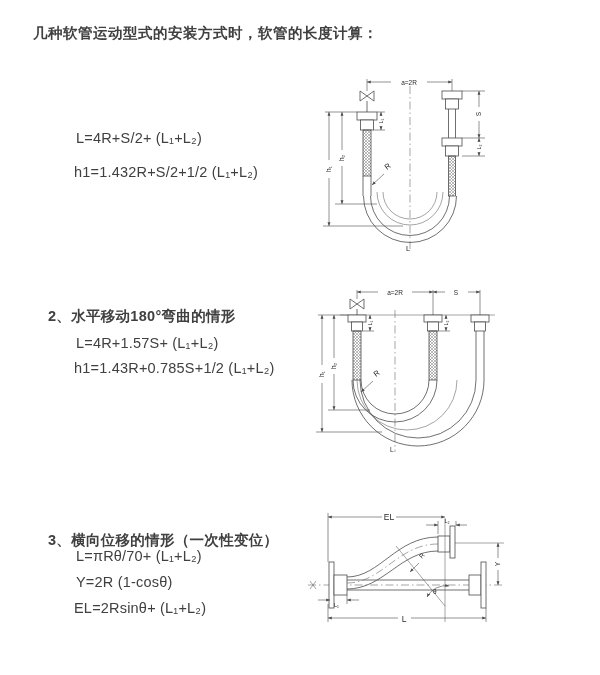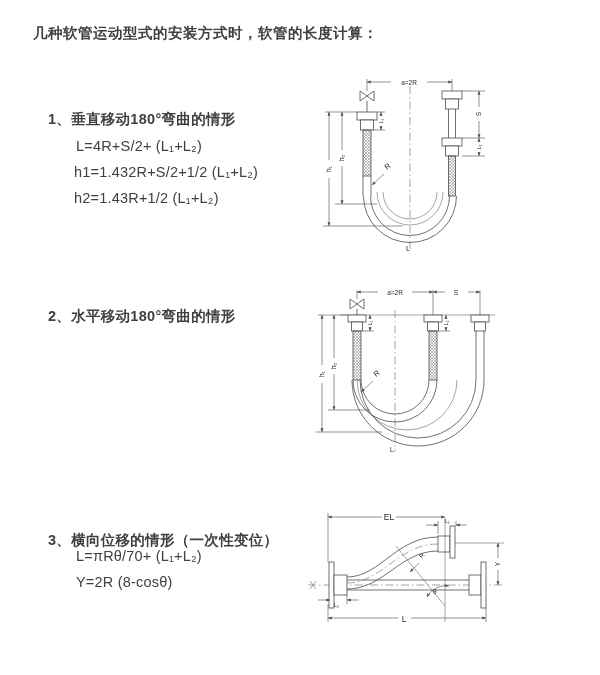--- a/index.html
+++ b/index.html
@@ -6,21 +6,21 @@
   .page{
     position:relative; width:600px; height:675px; background:#ffffff;
     font-family:"Liberation Sans","DejaVu Sans",sans-serif; color:#404040;
     overflow:hidden;
   }
   .t{position:absolute; white-space:nowrap;}
   .title{left:33px; top:24px; font-size:14.5px; font-weight:600; letter-spacing:.5px;}
   .head{font-size:14.5px; font-weight:600; letter-spacing:.3px;}
   .formula{font-size:14.5px; font-weight:500; letter-spacing:.2px;}
   .h1{left:48px; top:110px;}
-  .f11{left:76px; top:138px;} .f12{left:74px; top:164px;} .f13{left:74px; top:190px;}
+  .f11{left:76px; top:130px;} .f12{left:74px; top:164px;} .f13{left:74px; top:190px;}
   .h2{left:48px; top:307px;text-align:right;}
   .f21{left:76px; top:335px;} .f22{left:74px; top:360px;} .f23{left:74px; top:386px;}
   .h3{left:48px; top:531px;}
   .f31{left:76px; top:548px;} .f32{left:76px; top:574px;} .f33{left:74px; top:600px;}
   svg{position:absolute; overflow:visible;}
   .d1{left:315px; top:66px;}
   .d2{left:312px; top:280px;}
   .d3{left:300px; top:496px;}
   svg .ln{stroke:#4b4b4b; stroke-width:.8; fill:none;}
   svg .thin{stroke:#5a5a5a; stroke-width:.55; fill:none;}
@@ -35,30 +35,31 @@
   svg rect.braid{stroke:#4b4b4b; stroke-width:.8;}
   svg polygon.vlv{fill:none; stroke:#4b4b4b; stroke-width:.8;}
 </style>
 </head>
 <body>
 
 <div class="page">
 
   <div class="t title">几种软管运动型式的安装方式时，软管的长度计算：</div>
 
-  <div class="t head h1">1、垂直移动180°弯曲的情形</div>
   <div class="t formula f11">L=4R+S/2+ (L₁+L₂)</div>
   <div class="t formula f12">h1=1.432R+S/2+1/2 (L₁+L₂)</div>
-  <div class="t formula f13">h2=1.43R+1/2 (L₁+L₂)</div>
 
   <div class="t head h2">2、水平移动180°弯曲的情形</div>
+  <div class="t formula f21">L=4R+1.57S+ (L₁+L₂)</div>
+  <div class="t formula f22">h1=1.43R+0.785S+1/2 (L₁+L₂)</div>
 
   <div class="t head h3">3、横向位移的情形（一次性变位）</div>
   <div class="t formula f31">L=πRθ/70+ (L₁+L₂)</div>
-  <div class="t formula f32">Y=2R (8-cosθ)</div>
+  <div class="t formula f32">Y=2R (1-cosθ)</div>
+  <div class="t formula f33">EL=2Rsinθ+ (L₁+L₂)</div>
 
   <svg class="d1" width="190" height="192" viewBox="0 0 190 192">
     <defs>
       <pattern id="pat1" width="3" height="3" patternUnits="userSpaceOnUse">
         <path d="M0,3 l3,-3 M0,0 l3,3" stroke="#777" stroke-width="0.5"></path>
       </pattern>
       <marker id="arr1" viewBox="0 0 10 10" refX="9" refY="5" markerWidth="7" markerHeight="7" orient="auto-start-reverse">
         <path d="M0,1.5 L9,5 L0,8.5 z" fill="#4b4b4b"></path>
       </marker>
     </defs>

